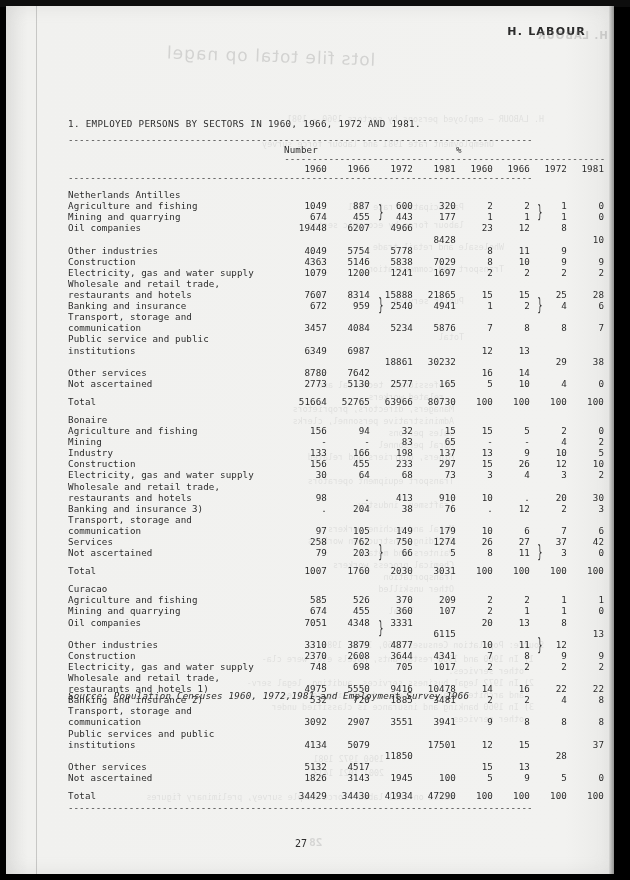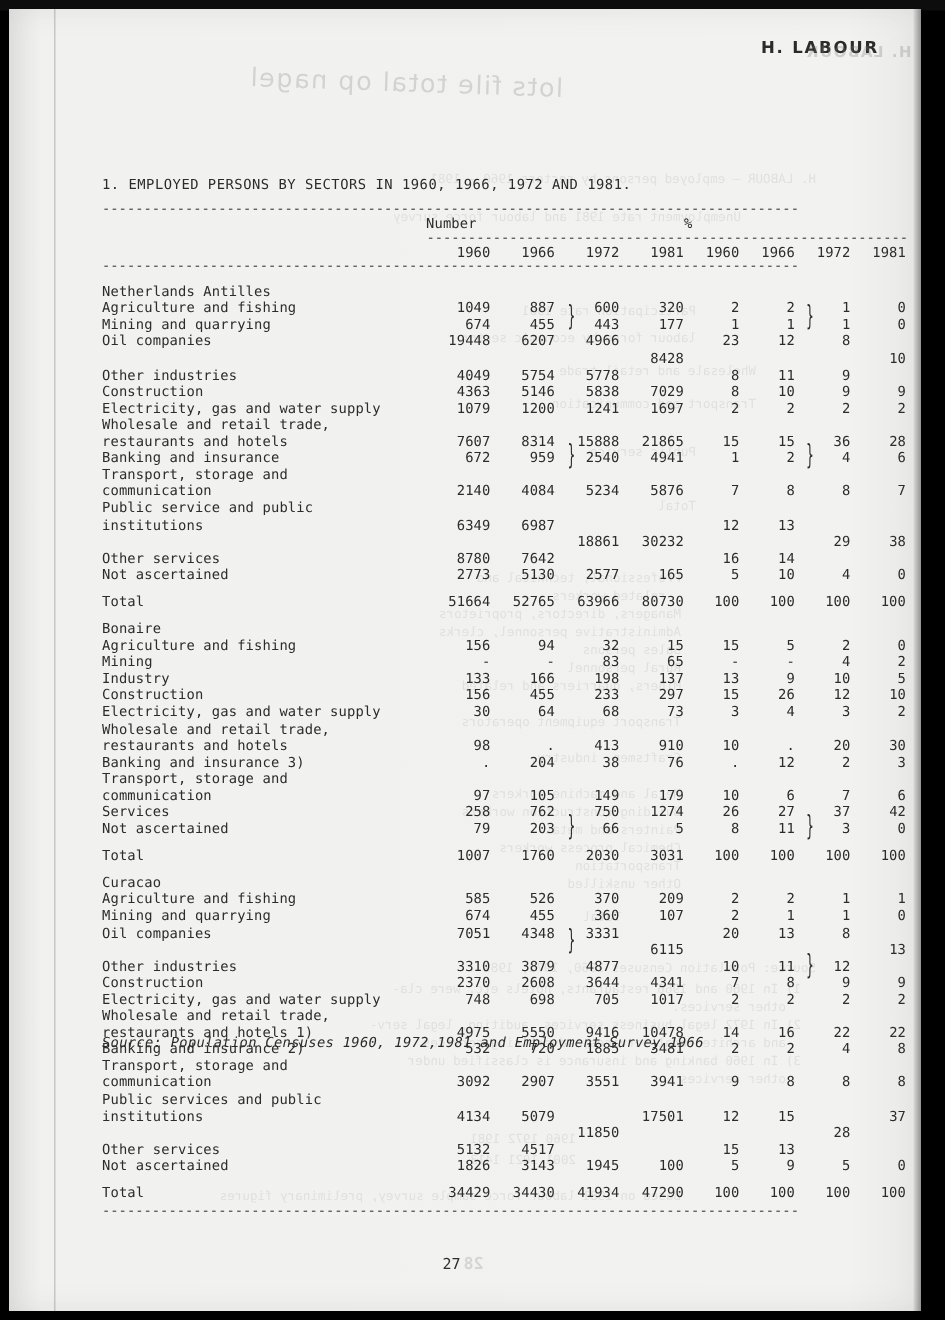--- a/index.html
+++ b/index.html
@@ -402,21 +402,21 @@
                 <td class="p"></td>
               </tr>
               <tr>
                 <td class="lab indent2">restaurants and hotels</td>
                 <td class="n">7607</td>
                 <td class="n">8314</td>
                 <td class="n">15888</td>
                 <td class="n">21865</td>
                 <td class="p">15</td>
                 <td class="p">15</td>
-                <td class="p">36</td>
+                <td class="p">25</td>
                 <td class="p">28</td>
               </tr>
               <tr>
                 <td class="lab indent1">Banking and insurance</td>
                 <td class="n">672</td>
                 <td class="n">959</td>
                 <td class="n">2540</td>
                 <td class="n">4941</td>
                 <td class="p">1</td>
                 <td class="p">2</td>
@@ -429,21 +429,21 @@
                 <td class="n"></td>
                 <td class="n"></td>
                 <td class="n"></td>
                 <td class="p"></td>
                 <td class="p"></td>
                 <td class="p"></td>
                 <td class="p"></td>
               </tr>
               <tr>
                 <td class="lab indent2">communication</td>
-                <td class="n">2140</td>
+                <td class="n">3457</td>
                 <td class="n">4084</td>
                 <td class="n">5234</td>
                 <td class="n">5876</td>
                 <td class="p">7</td>
                 <td class="p">8</td>
                 <td class="p">8</td>
                 <td class="p">7</td>
               </tr>
               <tr>
                 <td class="lab indent1">Public service and public</td>

